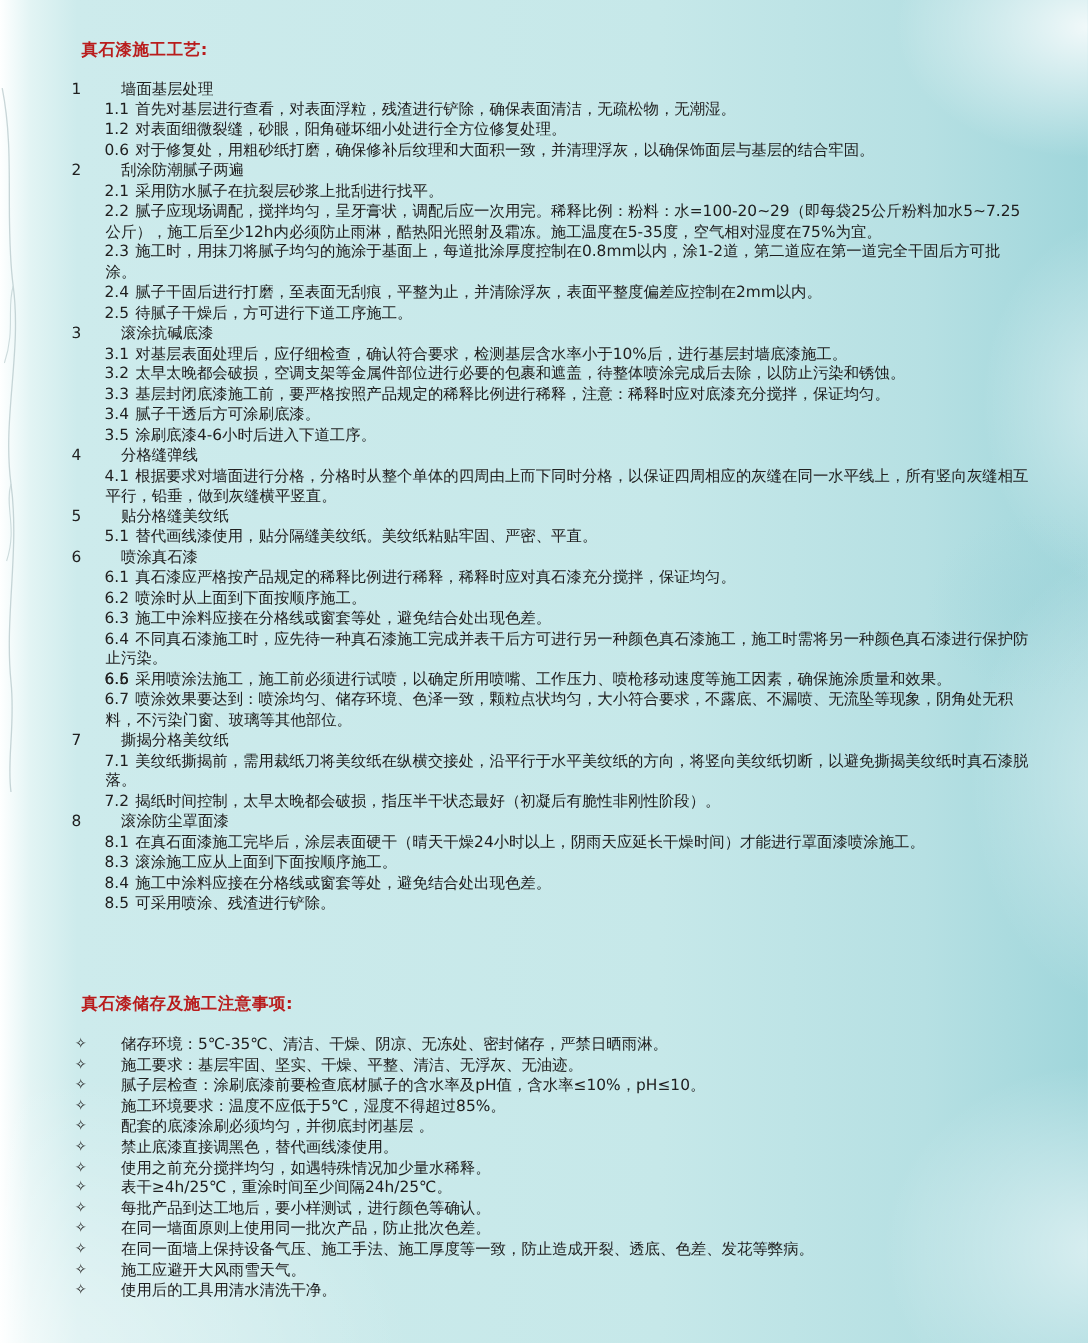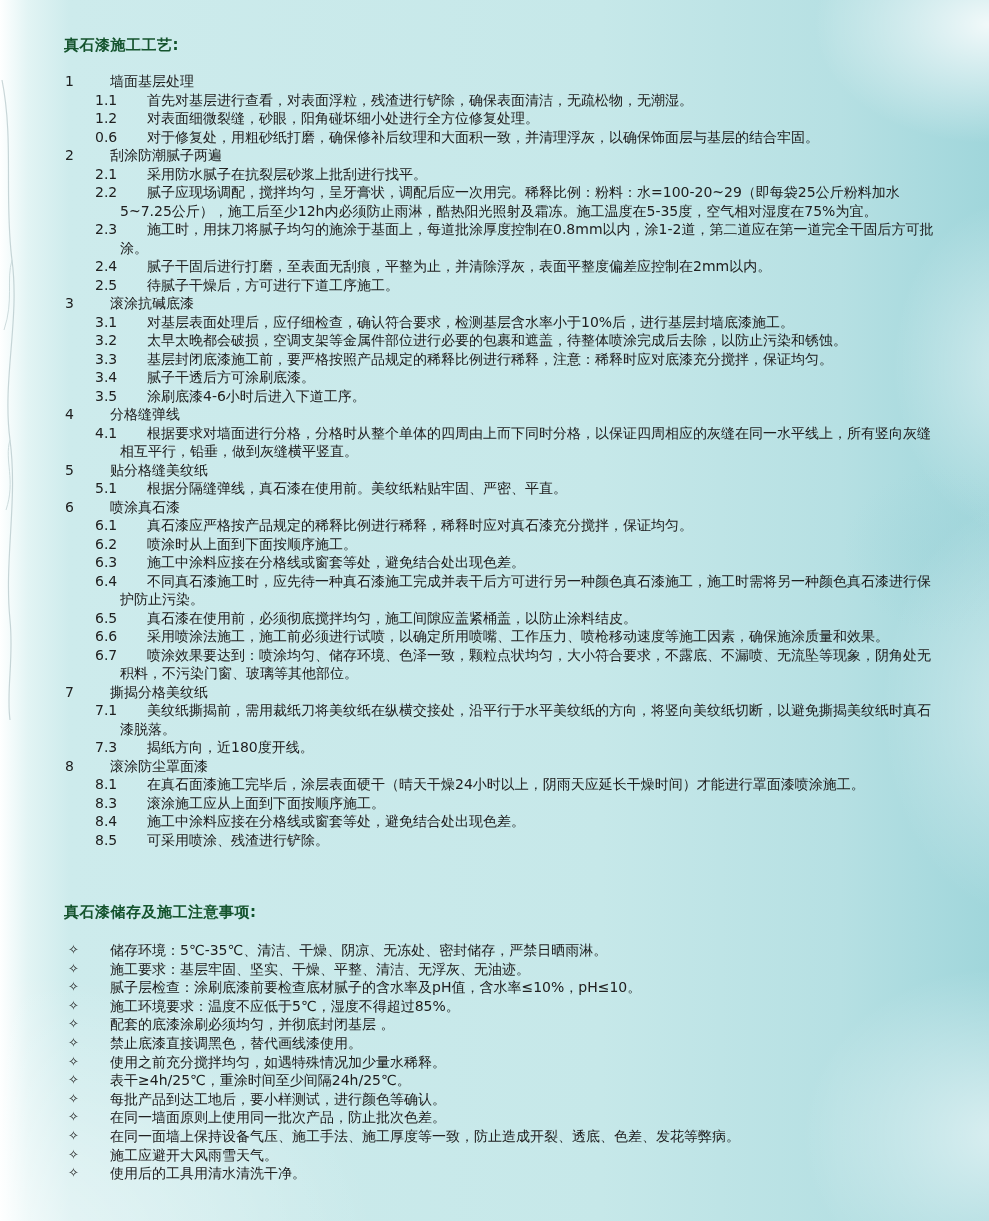--- a/index.html
+++ b/index.html
@@ -18,29 +18,29 @@
       radial-gradient(ellipse 210px 300px at 104% 58%, rgba(255,255,255,.5),  rgba(255,255,255,0) 70%),
       radial-gradient(ellipse 280px 240px at 101% 93%, rgba(255,255,255,.6),  rgba(255,255,255,0) 70%),
       radial-gradient(ellipse 150px 120px at 96% 45%,  rgba(160,212,218,.5),  rgba(160,212,218,0) 70%),
       radial-gradient(ellipse 520px 380px at 0% 102%,  rgba(255,255,255,.55), rgba(255,255,255,0) 72%),
       linear-gradient(to right,#feffff 0px,#e2f4f4 28px,#cdebec 70px,#c6e8e9 600px,#b6e0e3 840px,#a0d6db 989px);
   }
   
   .branch{position:absolute;left:0;top:80px;z-index:1;opacity:.45;pointer-events:none;}
   .content{position:absolute;inset:0;z-index:2;}
   .doc-title{
-    position:absolute;left:64px;font-size:15px;font-weight:bold;color:#14532d;
+    position:absolute;left:74px;font-size:15px;font-weight:bold;color:#b91c1c;
     letter-spacing:.5px;white-space:nowrap;
   }
   #title-process{top:36px;}
   #title-notes{top:903px;}
   .process-list{position:absolute;left:0;right:0;top:72px;}
   .sec-head{position:relative;line-height:18.5px;padding-left:110px;}
   .sec-num{position:absolute;left:65px;top:0;}
-  .sub{position:relative;line-height:18.5px;padding-left:120px;padding-right:52px;text-indent:27px;}
+  .sub{position:relative;line-height:18.5px;padding-left:96px;padding-right:52px;text-indent:27px;}
   .sub-num{position:absolute;left:95px;top:0;text-indent:0;}
   .notes-list{position:absolute;left:0;right:0;top:941px;}
   .note{position:relative;line-height:18.6px;padding-left:110px;padding-right:52px;}
   .note-bullet{position:absolute;left:68px;top:0;font-size:13px;color:#2a2a2a;}
 </style>
 </head>
 <body>
 
 <div class="bg"></div>
 
@@ -153,21 +153,21 @@
 </div>
 
   <div class="section">
     <div class="sec-head">
       <span class="sec-num">5</span>
       <span class="sec-title">贴分格缝美纹纸</span>
     </div>
 
   <div class="sub">
     <span class="sub-num">5.1</span>
-    <span class="sub-text">根据分隔缝弹线，真石漆在使用前。美纹纸粘贴牢固、严密、平直。</span>
+    <span class="sub-text">替代画线漆使用，贴分隔缝美纹纸。美纹纸粘贴牢固、严密、平直。</span>
   </div>
 </div>
 
   <div class="section">
     <div class="sec-head">
       <span class="sec-num">6</span>
       <span class="sec-title">喷涂真石漆</span>
     </div>
 
   <div class="sub">
@@ -185,21 +185,20 @@
     <span class="sub-text">施工中涂料应接在分格线或窗套等处，避免结合处出现色差。</span>
   </div>
 
   <div class="sub">
     <span class="sub-num">6.4</span>
     <span class="sub-text">不同真石漆施工时，应先待一种真石漆施工完成并表干后方可进行另一种颜色真石漆施工，施工时需将另一种颜色真石漆进行保护防止污染。</span>
   </div>
 
   <div class="sub">
     <span class="sub-num">6.5</span>
-    <span class="sub-text">真石漆在使用前，必须彻底搅拌均匀，施工间隙应盖紧桶盖，以防止涂料结皮。</span>
   </div>
 
   <div class="sub">
     <span class="sub-num">6.6</span>
     <span class="sub-text">采用喷涂法施工，施工前必须进行试喷，以确定所用喷嘴、工作压力、喷枪移动速度等施工因素，确保施涂质量和效果。</span>
   </div>
 
   <div class="sub">
     <span class="sub-num">6.7</span>
     <span class="sub-text">喷涂效果要达到：喷涂均匀、储存环境、色泽一致，颗粒点状均匀，大小符合要求，不露底、不漏喷、无流坠等现象，阴角处无积料，不污染门窗、玻璃等其他部位。</span>
@@ -210,25 +209,25 @@
     <div class="sec-head">
       <span class="sec-num">7</span>
       <span class="sec-title">撕揭分格美纹纸</span>
     </div>
 
   <div class="sub">
     <span class="sub-num">7.1</span>
     <span class="sub-text">美纹纸撕揭前，需用裁纸刀将美纹纸在纵横交接处，沿平行于水平美纹纸的方向，将竖向美纹纸切断，以避免撕揭美纹纸时真石漆脱落。</span>
   </div>
 
-
-  <div class="sub">
-    <span class="sub-num">7.3</span>
-    <span class="sub-text">揭纸方向，近180度开线。</span>
-  </div>
+  <div class="sub">
+    <span class="sub-num">7.2</span>
+    <span class="sub-text">揭纸时间控制，太早太晚都会破损，指压半干状态最好（初凝后有脆性非刚性阶段）。</span>
+  </div>
+
 </div>
 
   <div class="section">
     <div class="sec-head">
       <span class="sec-num">8</span>
       <span class="sec-title">滚涂防尘罩面漆</span>
     </div>
 
   <div class="sub">
     <span class="sub-num">8.1</span>

